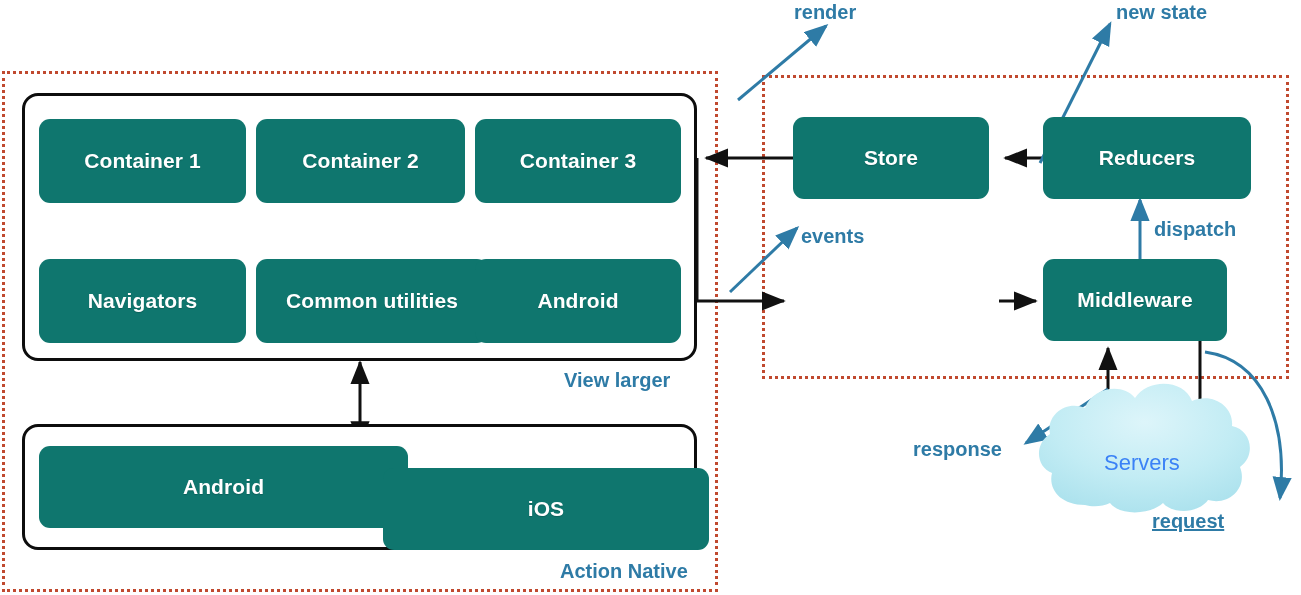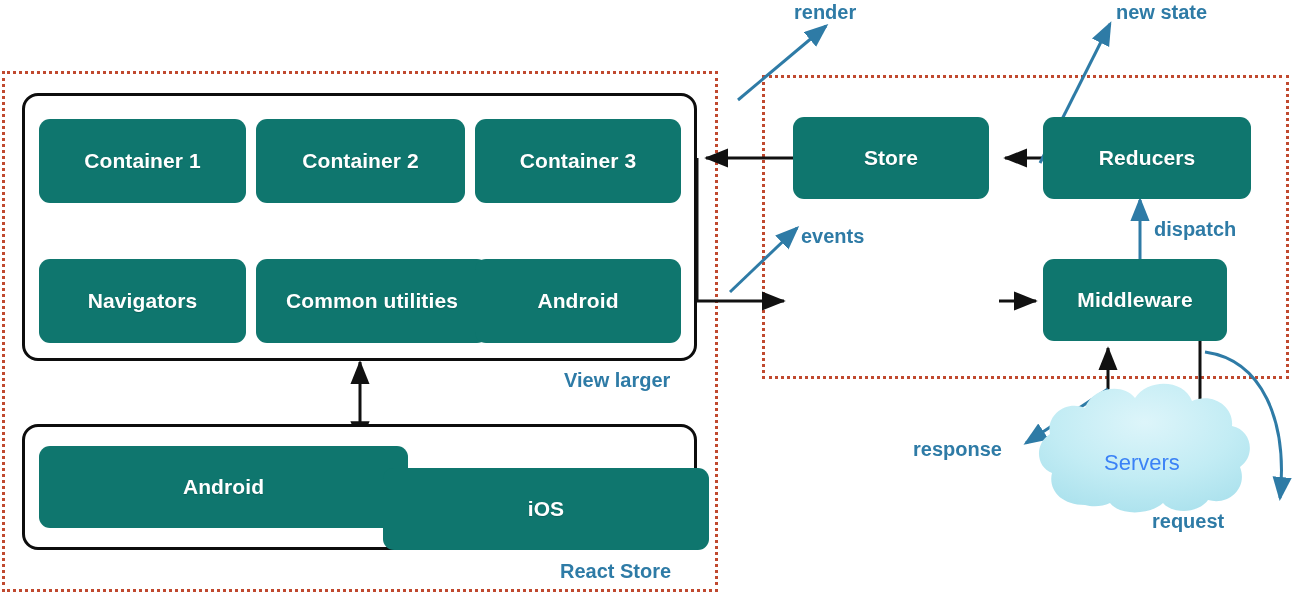--- a/index.html
+++ b/index.html
@@ -159,28 +159,28 @@
   <div class="node two-line" style="left:256px; top:259px; width:232px; height:84px;">Common utilities</div>
   <div class="node" style="left:475px; top:259px; width:206px; height:84px;">Android</div>
 
   <div class="label" style="left:564px; top:370px;">View larger</div>
 
   <div class="panel" style="left:22px; top:424px; width:675px; height:126px;"></div>
 
   <div class="node" style="left:39px; top:446px; width:369px; height:82px;">Android</div>
   <div class="node" style="left:383px; top:468px; width:326px; height:82px;">iOS</div>
 
-  <div class="label" style="left:560px; top:561px;">React Store</div>
+  <div class="label" style="left:560px; top:561px;">Action Native</div>
 
   <div class="node" style="left:793px; top:117px; width:196px; height:82px;">Store</div>
   <div class="node" style="left:1043px; top:117px; width:208px; height:82px;">Reducers</div>
   <div class="node" style="left:1043px; top:259px; width:184px; height:82px;">Middleware</div>
 
   <div class="label" style="left:794px; top:2px;">render</div>
   <div class="label" style="left:1116px; top:2px;">new state</div>
   <div class="label" style="left:801px; top:226px;">events</div>
   <div class="label" style="left:1154px; top:219px;">dispatch</div>
   <div class="label" style="left:913px; top:439px;text-align:center;">response</div>
-  <div class="label" style="left:1152px; top:511px;">request</div>
+  <div class="label" style="left:1152px; top:511px;text-decoration:underline;">request</div>
 
   <div class="cloud-label" style="left:1104px; top:452px;">Servers</div>
 
 </div>
 
 </body></html>

